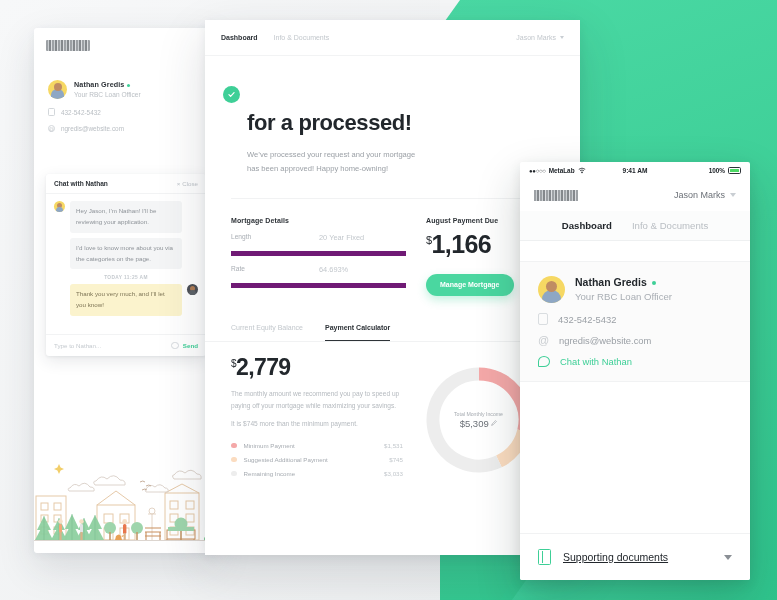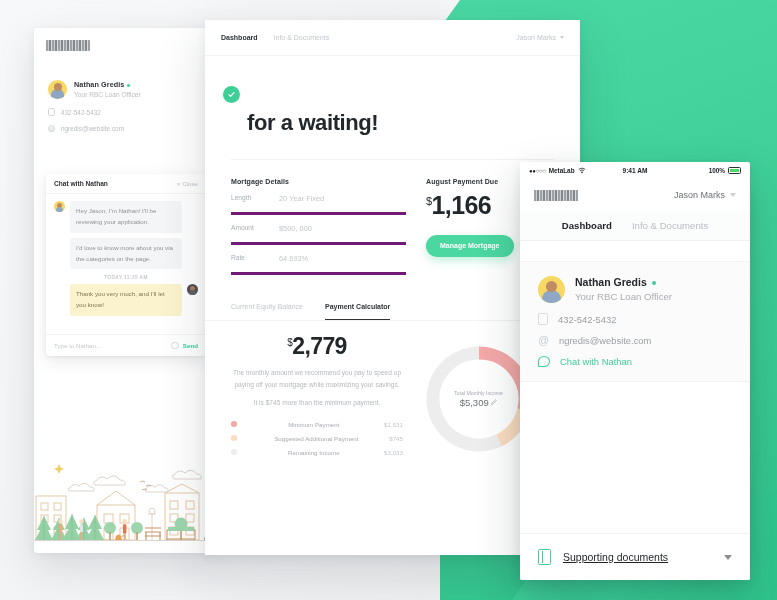--- a/index.html
+++ b/index.html
@@ -131,39 +131,39 @@
   .check svg { width:9px;height:9px; }
   h1.hero-title { font-size: 22px; line-height: 1.24; color:#22272c; font-weight:bold; letter-spacing:-.4px;}
   p.hero-sub { margin-top:11px; font-size:7.6px; line-height:1.85; color:#9ba0a6; }
 
   .hr { height:1px; background:#f1f2f3; margin: 22px 26px 0 26px; }
 
   .cols { display:flex; padding: 18px 26px 0 26px; }
   .col-a { width: 175px; }
   .col-b { flex:1; padding-left: 20px; }
   .sec-title { font-size:7px; font-weight:bold; color:#2e3338; letter-spacing:.1px; }
-  .kv { display:flex; padding: 9px 0; border-bottom:3px solid #701a75; }
+  .kv { display:flex; padding: 9px 0; border-bottom:5px solid #701a75;gap:40px; }
   .kv:first-of-type { margin-top: 8px; }
   .kv .k { width: 48px; font-size:6.6px; color:#a9aeb4; }
   .kv .v { font-size:7.4px; color:#c2c7cc; }
 
   .amount { margin-top: 8px; font-size:25px; color:#22272c; font-weight:bold; letter-spacing:-.6px; line-height:1;}
   .amount .cur { font-size:11px; vertical-align: 9px; font-weight:normal; }
   .cta {
     display:inline-block; margin-top:17px; background:#4ad7a0; color:#fff;
     font-size:7px; font-weight:bold; padding:7.5px 14px; border-radius:13px;
     box-shadow: 0 4px 10px rgba(62,207,151,.3);
   }
 
   .tabs2 { display:flex; gap:22px; padding: 0 26px; margin-top: 28px; border-bottom:1px solid #f1f2f3;}
   .t2 { font-size:7px; color:#c2c7cc; padding-bottom:9px; }
   .t2.active { color:#2e3338; font-weight:bold; border-bottom:1.6px solid #2e3338; }
 
   .calc { display:flex; padding: 14px 26px 0 26px; }
-  .calc-l { width: 172px; text-align: center; }
+  .calc-l { width: 172px; }
   .big2 { font-size:23px; color:#22272c; font-weight:bold; letter-spacing:-.6px; line-height:1;}
   .big2 .cur { font-size:10px; vertical-align: 8px; font-weight:normal;}
   .calc-p { margin-top:9px; font-size:6.6px; line-height:1.95; color:#b5babf; }
   .calc-p2 { margin-top:7px; font-size:6.6px; color:#b5babf; }
   .legend { margin-top: 11px; }
   .lg { display:flex; align-items:center; padding:3.5px 0; }
   .lg .sw { width:5.5px;height:5.5px;border-radius:50%; margin-right:7px; flex:0 0 5.5px;}
   .lg .nm { font-size:6.2px; color:#a6abb1; flex:1;}
   .lg .vl { font-size:6.2px; color:#c2c7cc; }
 
@@ -388,36 +388,36 @@
     </div>
 
     <div class="hero">
       <div class="check">
         <svg viewBox="0 0 12 12">
             <path d="M2.6 6.2 L4.8 8.4 L9.4 3.6" stroke="#fff" stroke-width="1.6" fill="none" stroke-linecap="round" stroke-linejoin="round"></path>
           </svg>
       </div>
       <h1 class="hero-title">
         <br>
-        <span>for a waiting!</span>
+        <span>for a processed!</span>
       </h1>
+      <p class="hero-sub">
+        <span>We’ve processed your request and your mortgage</span><br>
+        <span>has been approved! Happy home-owning!</span>
+      </p>
     </div>
 
     <div class="hr"></div>
 
     <div class="cols">
       <div class="col-a">
         <div class="sec-title">Mortgage Details</div>
         <div class="kv">
           <span class="k">Length</span>
           <span class="v">20 Year Fixed</span>
-        </div>
-        <div class="kv">
-          <span class="k">Amount</span>
-          <span class="v">$500, 000</span>
         </div>
         <div class="kv">
           <span class="k">Rate</span>
           <span class="v">64.693%</span>
         </div>
       </div>
       <div class="col-b">
         <div class="sec-title">August Payment Due</div>
         <div class="amount">
           <span class="cur">$</span><span>1,166</span>

